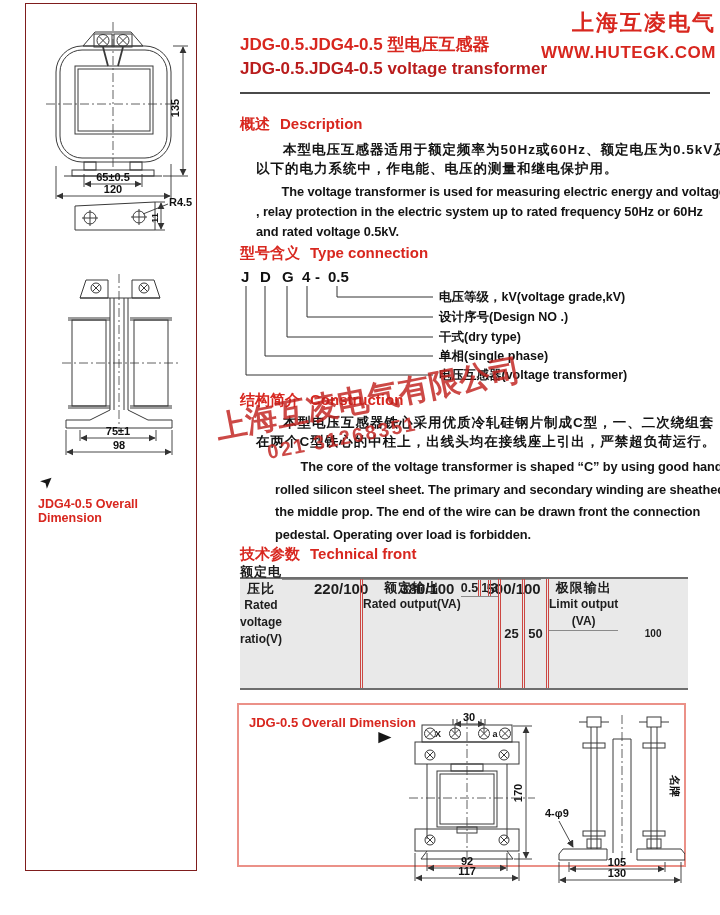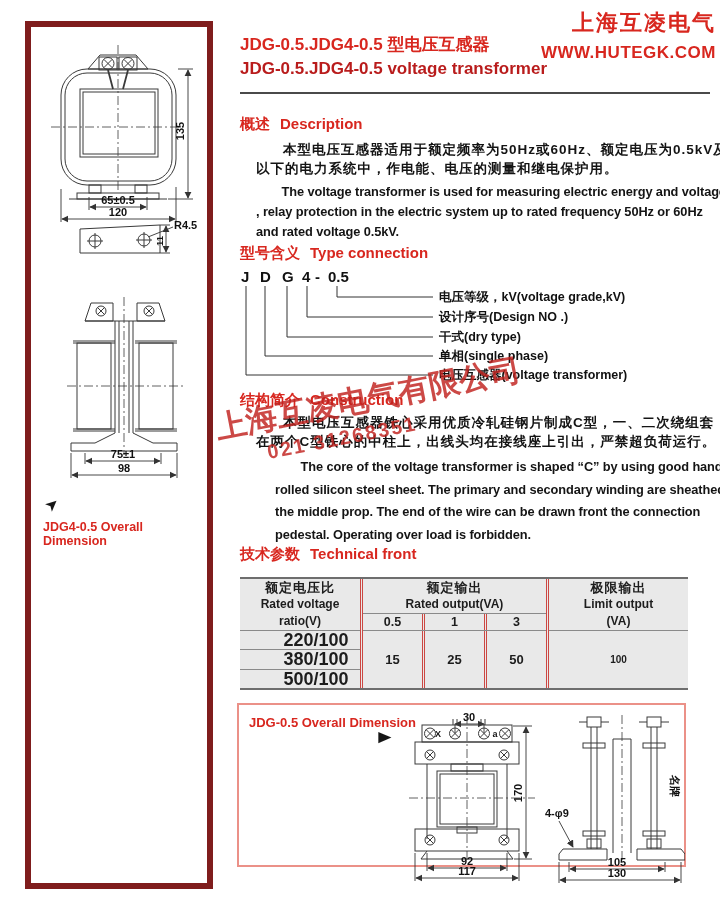--- a/index.html
+++ b/index.html
@@ -15,21 +15,21 @@
 
   
   .sec-head{position:absolute;left:240px;font-size:15px;font-weight:bold;color:#d8271f;}
   .sec-head .en{margin-left:10px;}
   .para{position:absolute;left:256px;width:472px;font-weight:bold;color:#141414;text-indent:2em;}
   .para.zh{font-size:13.5px;line-height:19px;letter-spacing:1px;}
   .para.en{font-size:12.8px;line-height:20px;letter-spacing:-0.1px;}
   .para.en2{font-size:12.8px;line-height:22.5px;letter-spacing:-0.1px;margin-left:19px;}
 
   
-  .left-box{position:absolute;left:25px;top:21px;width:188px;height:868px;border:6px solid #7f1d1d;box-sizing:border-box;}
+  .left-box{position:absolute;left:25px;top:3px;width:172px;height:868px;border:1px solid #7f1d1d;box-sizing:border-box;}
   .left-caption{position:absolute;left:12px;top:493px;font-size:12.5px;font-weight:bold;color:#d8271f;}
   .ne-arrow{position:absolute;left:14px;top:468px;font-size:16px;color:#161616;display:inline-block;transform:rotate(-42deg);}
 
   
   .bottom-box{position:absolute;left:237px;top:703px;width:449px;height:164px;border:2px solid #eb9188;box-sizing:border-box;}
   .bottom-caption{position:absolute;left:10px;top:10px;font-size:13px;font-weight:bold;color:#d8271f;}
   .right-arrow{position:absolute;left:136px;top:20px;font-size:20px;color:#161616;transform:scale(1.1,0.95);}
 
   
   svg{position:absolute;}
@@ -44,28 +44,28 @@
   
   .typ-code{font-family:"Liberation Sans","DejaVu Sans",sans-serif;font-weight:bold;font-size:15px;fill:#111;}
   .typ-label{font-family:"Liberation Sans","DejaVu Sans",sans-serif;font-weight:bold;font-size:12.5px;fill:#111;}
   .typ-line{stroke:#333;stroke-width:1;fill:none;}
 
   
   .ttable{position:absolute;left:240px;top:577px;width:448px;height:113px;background:#e9e9e9;
           border-top:2px solid #6e6e6e;border-bottom:2px solid #6e6e6e;box-sizing:border-box;
           display:flex;font-weight:bold;color:#1d1d1d;font-size:12px;}
   .vsep{width:3px;border-left:1px solid #cc4742;border-right:1px solid #cc4742;box-sizing:border-box;}
-  .tcol{display:flex;flex-direction:column;}
+  .tcol{display:flex;flex-direction:row;}
   .c1{width:120px;}
   .c2{width:183px;}
   .c3{flex:1;}
   .c1 .hd,.c3 .hd{height:52px;display:flex;flex-direction:column;justify-content:center;align-items:center;}
   .hd .l{line-height:17px;text-align:center;}
   .hd .l.zh{font-size:13px;letter-spacing:1px;}
-  .c1 .dr{height:19px;line-height:18px;text-align:center;border-top:1px solid #8a8a8a;font-size:18px;padding-left:32px;}
+  .c1 .dr{height:19px;line-height:18px;text-align:center;border-top:1px solid #8a8a8a;font-size:15px;padding-left:32px;}
   .c2 .hd{height:34px;display:flex;flex-direction:column;justify-content:center;align-items:center;}
   .c2 .sub{height:18px;display:flex;border-top:1px solid #8a8a8a;border-bottom:1px solid #8a8a8a;box-sizing:border-box;}
   .c2 .sub .cell{flex:1;text-align:center;line-height:16px;font-size:12.5px;}
   .c2 .data{flex:1;display:flex;}
   .c2 .data .cell{flex:1;display:flex;align-items:center;justify-content:center;font-size:13px;}
   .c3 .hd{border-bottom:1px solid #8a8a8a;box-sizing:border-box;}
   .c3 .val{flex:1;display:flex;align-items:center;justify-content:center;font-size:10px;}
 
   
   .watermark{position:absolute;left:212px;top:408px;transform:rotate(-11deg);transform-origin:left top;
@@ -250,21 +250,20 @@
         <div class="l">Rated output(VA)</div>
       </div>
       <div class="sub">
         <div class="cell">0.5</div>
         <div class="vsep"></div>
         <div class="cell">1</div>
         <div class="vsep"></div>
         <div class="cell">3</div>
       </div>
       <div class="data">
-        <div class="cell">15</div>
         <div class="vsep"></div>
         <div class="cell">25</div>
         <div class="vsep"></div>
         <div class="cell">50</div>
       </div>
     </div>
     <div class="vsep"></div>
     <div class="tcol c3">
       <div class="hd">
         <div class="l zh">极限输出</div>

